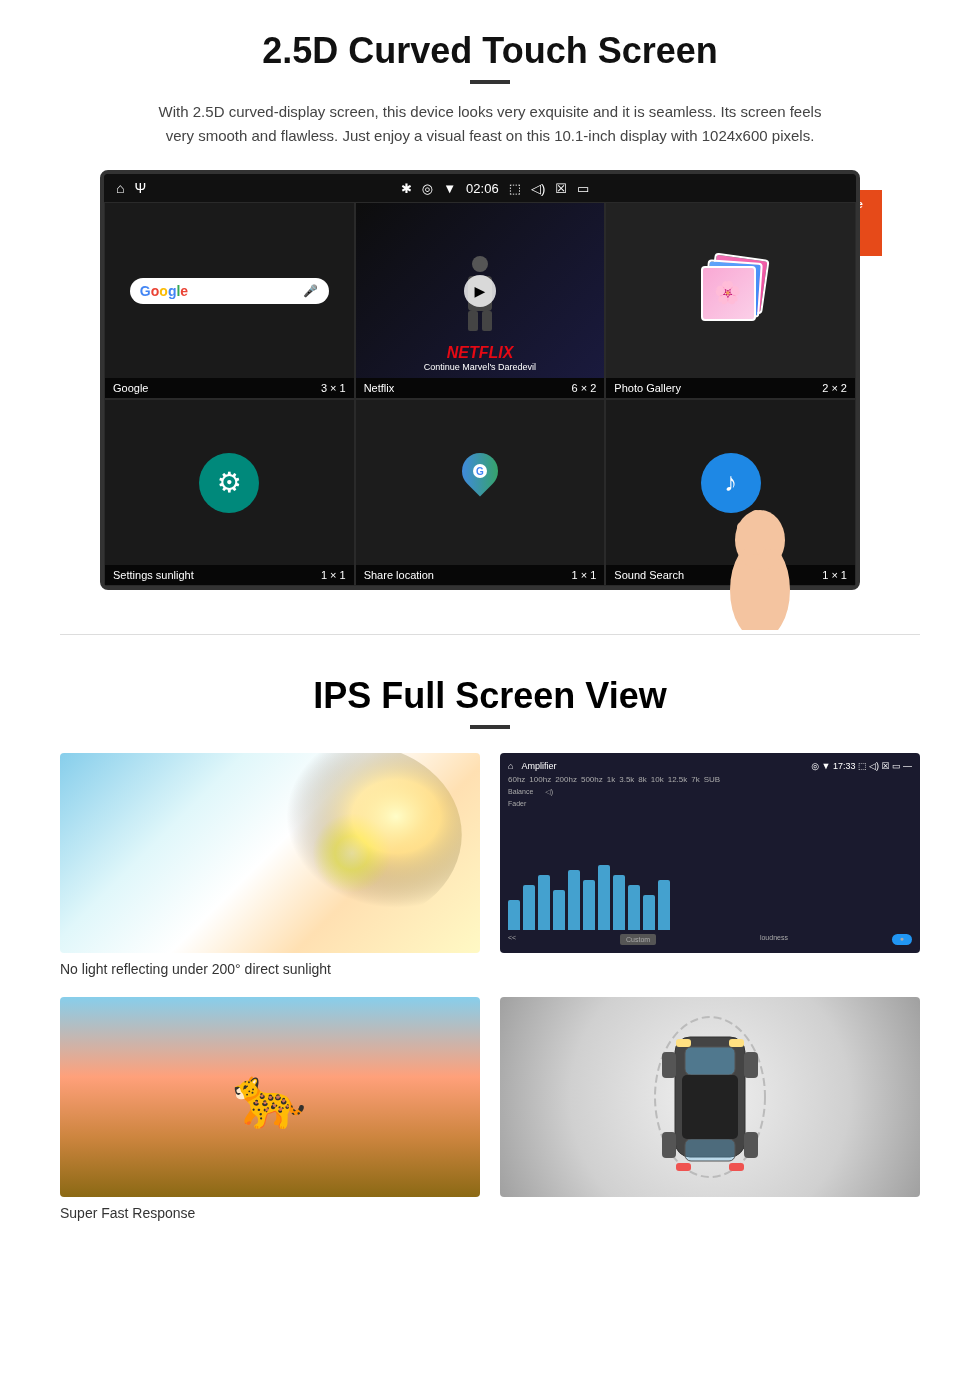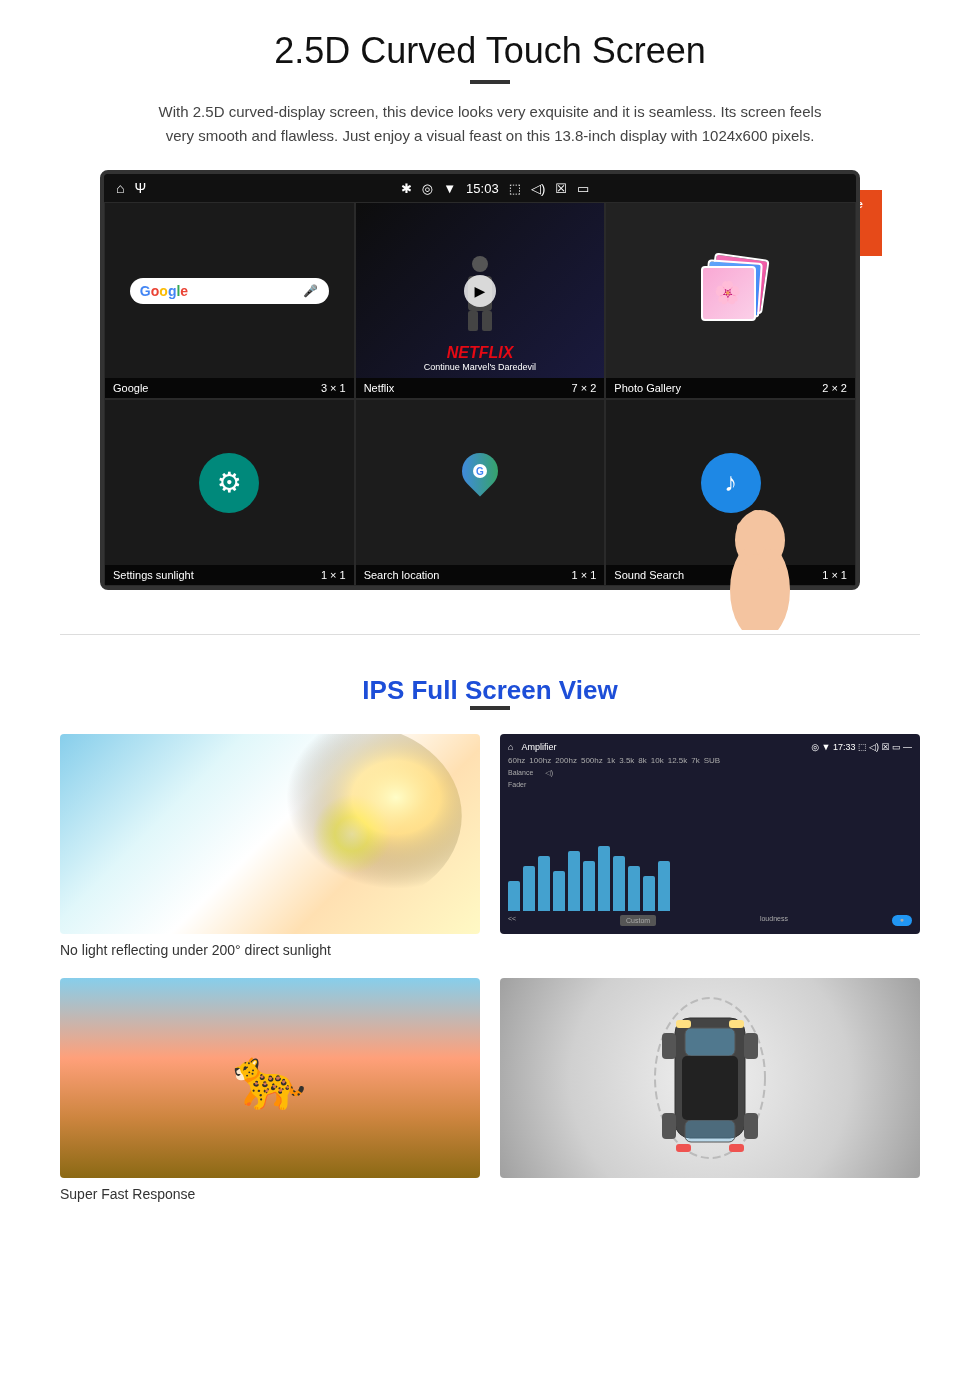--- a/index.html
+++ b/index.html
@@ -11,21 +11,21 @@
       overflow-x: hidden;
     }
 
     
     .section1 {
       text-align: center;
       padding: 30px 60px 20px;
     }
     .section1 h1 {
       font-size: 36px;
-      font-weight: 400;
+      font-weight: 700;
       color: #111;
       margin-bottom: 8px;
     }
     .section1 .underline-bar {
       width: 40px;
       height: 4px;
       background: #333;
       margin: 0 auto 16px;
     }
     .section1 p {
@@ -294,23 +294,24 @@
       border-top: 1px solid #ddd;
       margin: 20px 60px;
     }
 
     
     .section2 {
       text-align: center;
       padding: 20px 60px 30px;
     }
     .section2 h2 {
-      font-size: 26px;
+      font-size: 36px;
       font-weight: 900;
-      color: #1d4ed8;
+      color: #000000;
+      margin-bottom: 8px;
     }
     .section2 .underline-bar {
       width: 40px;
       height: 4px;
       background: #333;
       margin: 0 auto 24px;
     }
 
     
     .feature-grid {
@@ -481,21 +482,21 @@
       font-weight: bold;
       color: #4285F4;
     }
   </style>
 </head>
 <body>
 
 <div class="section1">
   <h1>2.5D Curved Touch Screen</h1>
   <div class="underline-bar"></div>
-  <p>With 2.5D curved-display screen, this device looks very exquisite and it is seamless. Its screen feels very smooth and flawless. Just enjoy a visual feast on this 13.8-inch display with 1024x600 pixels.</p>
+  <p>With 2.5D curved-display screen, this device looks very exquisite and it is seamless. Its screen feels very smooth and flawless. Just enjoy a visual feast on this 10.1-inch display with 1024x600 pixels.</p>
 
   
   <div class="device-wrapper">
     
     <div class="screen-size-badge">
       <div class="badge-title">Screen Size</div>
       <div class="badge-bar"></div>
       <div class="badge-size">10.1"</div>
     </div>
 
@@ -503,21 +504,21 @@
 
       <div class="status-bar">
         <div class="status-bar-left">
           <span>⌂</span>
           <span>Ψ</span>
         </div>
         <div class="status-bar-center">
           <span>✱</span>
           <span>◎</span>
           <span>▼</span>
-          <span>15:03</span>
+          <span>02:06</span>
           <span>⬚</span>
           <span>◁)</span>
           <span>☒</span>
           <span>▭</span>
         </div>
         <div class="status-bar-right"></div>
       </div>
 
       <div class="app-grid">
 
@@ -549,21 +550,21 @@
               </div>
               <div class="play-btn">▶</div>
             </div>
             <div class="netflix-overlay">
               <div class="netflix-logo">NETFLIX</div>
               <div class="netflix-subtitle">Continue Marvel's Daredevil</div>
             </div>
           </div>
           <div class="app-label">
             <span>Netflix</span>
-            <span>7 × 2</span>
+            <span>6 × 2</span>
           </div>
         </div>
 
         <div class="app-cell gallery-cell">
           <div class="app-thumb">
             <div class="gallery-stack">
               <div class="gallery-card gallery-card-1"></div>
               <div class="gallery-card gallery-card-2"></div>
               <div class="gallery-card gallery-card-3">🌸</div>
             </div>
@@ -586,21 +587,21 @@
 
         <div class="app-cell share-cell">
           <div class="app-thumb" style="background:#1c1c1c;">
             <div class="gmaps-icon">
               <div class="gmaps-pin">
                 <div class="gmaps-pin-inner">G</div>
               </div>
             </div>
           </div>
           <div class="app-label">
-            <span>Search location</span>
+            <span>Share location</span>
             <span>1 × 1</span>
           </div>
         </div>
 
         <div class="app-cell sound-cell">
           <div class="app-thumb">
             <div class="sound-icon-circle">♪</div>
           </div>
           <div class="app-label">
             <span>Sound Search</span>

